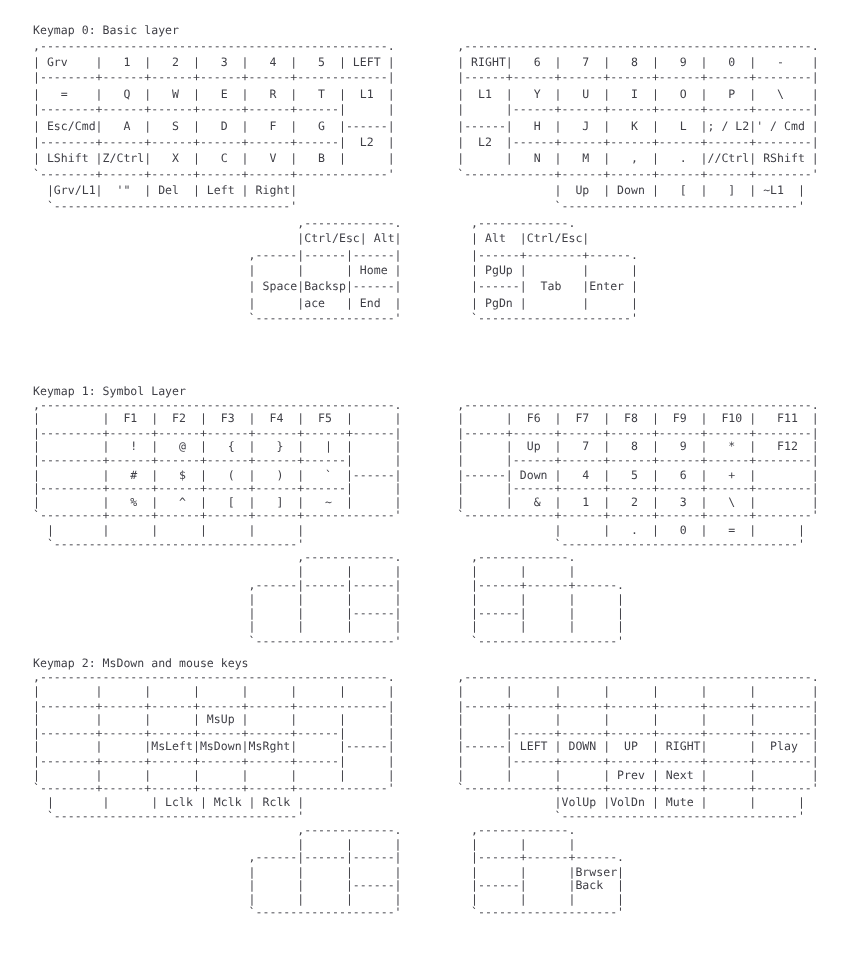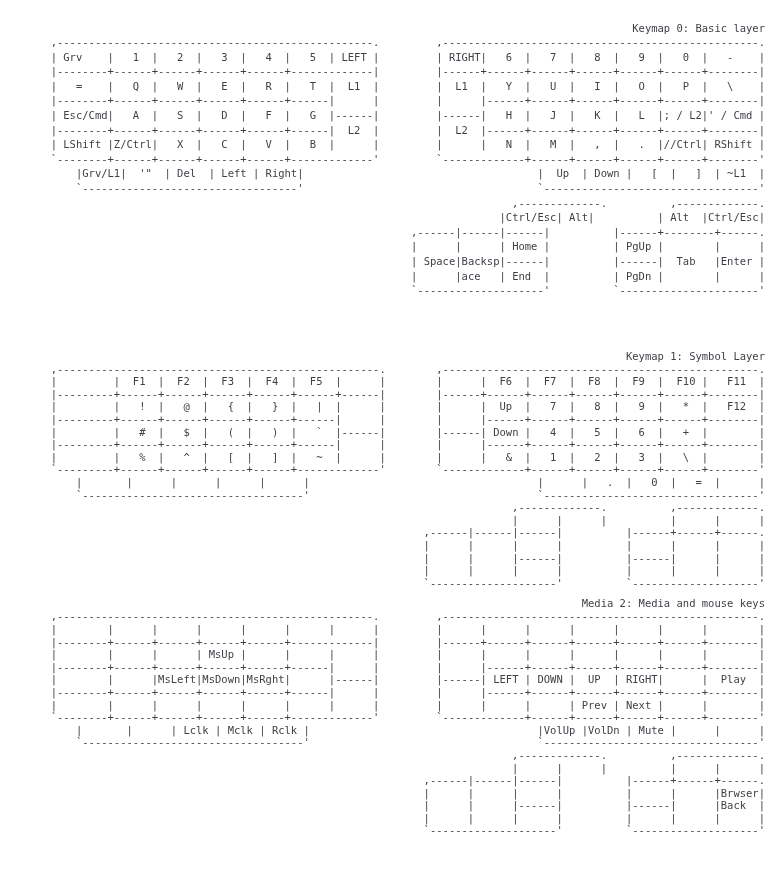--- a/index.html
+++ b/index.html
@@ -6,21 +6,20 @@
   .page {
     position: relative;
     width: 765px;
     height: 883px;
     background: #ffffff;
     box-sizing: border-box;
     padding: 22px 0 0 30px;
     overflow: hidden;
     font-family: "DejaVu Sans Mono", "Liberation Mono", monospace;
     color: #3f3f46;
-    text-align: right;
   }
   .km-title {
     font-size: 10.5px;
     line-height: 13px;
     white-space: pre;
     font-weight: normal;
   }
   pre.art {
     margin: 0;
     padding: 0;
@@ -73,21 +72,21 @@
   |       |      |      |      |      |                                    |      |   .  |   0  |   =  |      |
   `-----------------------------------'                                    `----------------------------------'
                                       ,-------------.          ,-------------.
                                       |      |      |          |      |      |
                                ,------|------|------|          |------+------+------.
                                |      |      |      |          |      |      |      |
                                |      |      |------|          |------|      |      |
                                |      |      |      |          |      |      |      |
                                `--------------------'          `--------------------'</pre>
 
-  <div class="km-title title-k2">Media 2: Media and mouse keys</div>
+  <div class="km-title title-k2">Keymap 2: MsDown and mouse keys</div>
   <pre class="art art-k2">,--------------------------------------------------.         ,--------------------------------------------------.
 |        |      |      |      |      |      |      |         |      |      |      |      |      |      |        |
 |--------+------+------+------+------+-------------|         |------+------+------+------+------+------+--------|
 |        |      |      | MsUp |      |      |      |         |      |      |      |      |      |      |        |
 |--------+------+------+------+------+------|      |         |      |------+------+------+------+------+--------|
 |        |      |MsLeft|MsDown|MsRght|      |------|         |------| LEFT | DOWN |  UP  | RIGHT|      |  Play  |
 |--------+------+------+------+------+------|      |         |      |------+------+------+------+------+--------|
 |        |      |      |      |      |      |      |         |      |      |      | Prev | Next |      |        |
 `--------+------+------+------+------+-------------'         `-------------+------+------+------+------+--------'
   |       |      | Lclk | Mclk | Rclk |                                    |VolUp |VolDn | Mute |      |      |

